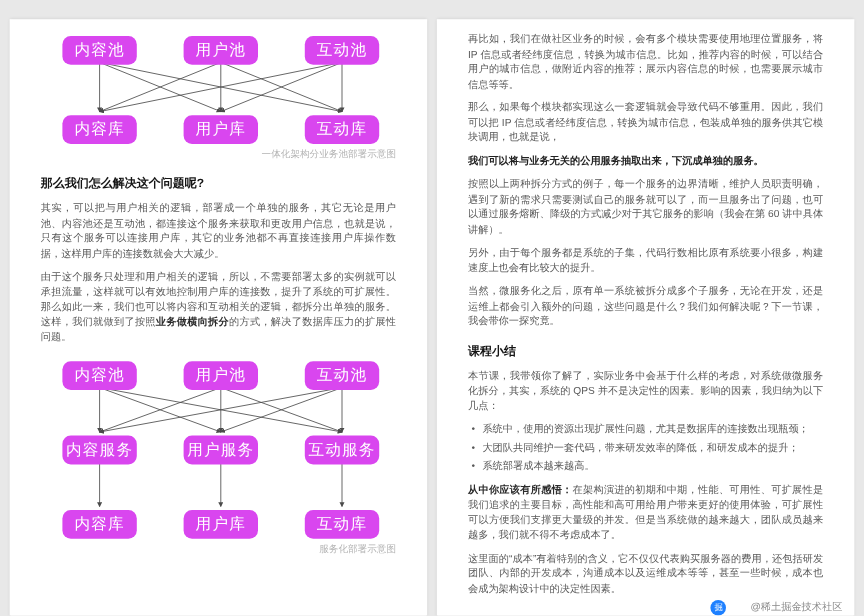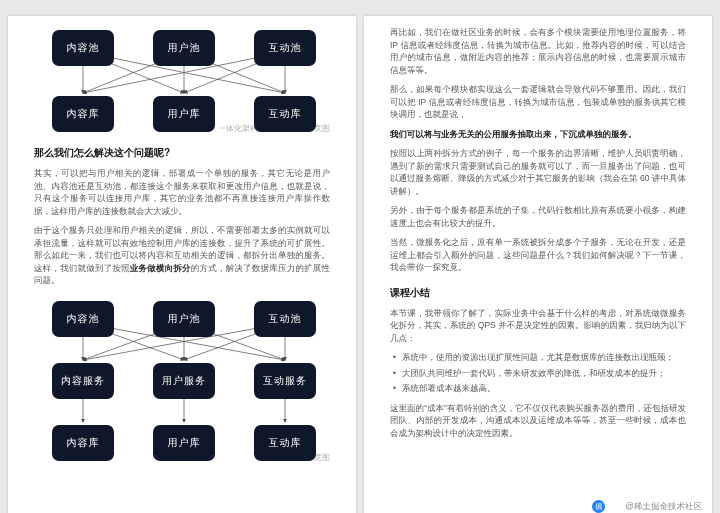--- a/index.html
+++ b/index.html
@@ -8,31 +8,31 @@
   .sheet{position:absolute;top:16px;width:348px;height:505px;background:#ffffff;box-shadow:0 0 3px rgba(0,0,0,.15)}
   #left-sheet{left:8px}
   #right-sheet{left:364px}
   .inner{padding:10px 26px;position:relative;height:100%}
   p{font-size:8.5px;line-height:12.5px;color:#595959;margin-bottom:7px;text-align:justify}
   h3{font-size:10px;color:#141414;margin:12px 0 7px;font-weight:bold}
   .caption{font-size:8px;color:#b3b3b3;text-align:right;margin:3px 0 8px}
   .diagram{position:relative;width:300px;margin:4px auto 0}
   .d1{height:90px}
   .d2{height:148px;margin-top:14px}
-  .node{position:absolute;width:62px;height:36px;border-radius:7px;background:#0f172a;color:#fff;font-size:10px;display:flex;align-items:center;justify-content:center;letter-spacing:1px}
+  .node{position:absolute;width:62px;height:24px;border-radius:7px;background:#d946ef;color:#fff;font-size:13px;display:flex;align-items:center;justify-content:center;letter-spacing:1px}
   .c1{left:18px}.c2{left:119px}.c3{left:220px}
   .r0{top:0}.r1d1{top:66px}
   .r1{top:62px}.r2{top:124px}
   svg.wires{position:absolute;left:0;top:0}
   .callout{font-weight:bold;color:#222}
   ul{list-style:none;margin:0 0 7px 2px}
   li{font-size:8.5px;line-height:12.5px;color:#595959;padding-left:10px;position:relative;text-align:justify;margin-bottom:3px}
   li::before{content:"•";position:absolute;left:1px;color:#595959}
   b{color:#2b2b2b}
-  .watermark{position:absolute;right:10px;bottom:8px;display:flex;align-items:center;gap:20px}
+  .watermark{position:absolute;right:10px;bottom:8px;display:flex;gap:20px}
   .wm-text{font-size:8.5px;color:#8a8a8a}
   .wm-logo{width:13px;height:13px;border-radius:50%;background:#1e80ff;color:#fff;font-size:7px;line-height:13px;display:flex;align-items:center;justify-content:center}
 </style>
 </head>
 <body>
 
 <div class="sheet" id="left-sheet">
   <div class="inner">
 
     <div class="diagram d1">
@@ -119,20 +119,21 @@
     <h3>课程小结</h3>
 
     <p>本节课，我带领你了解了，实际业务中会基于什么样的考虑，对系统做微服务化拆分，其实，系统的 QPS 并不是决定性的因素。影响的因素，我归纳为以下几点：</p>
 
     <ul>
       <li>系统中，使用的资源出现扩展性问题，尤其是数据库的连接数出现瓶颈；</li>
       <li>大团队共同维护一套代码，带来研发效率的降低，和研发成本的提升；</li>
       <li>系统部署成本越来越高。</li>
     </ul>
 
+    <p><b>从中你应该有所感悟：</b><span>在架构演进的初期和中期，性能、可用性、可扩展性是我们追求的主要目标，高性能和高可用给用户带来更好的使用体验，可扩展性可以方便我们支撑更大量级的并发。但是当系统做的越来越大，团队成员越来越多，我们就不得不考虑成本了。</span></p>
 
     <p>这里面的“成本”有着特别的含义，它不仅仅代表购买服务器的费用，还包括研发团队、内部的开发成本，沟通成本以及运维成本等等，甚至一些时候，成本也会成为架构设计中的决定性因素。</p>
 
     <div class="watermark">
       <span class="wm-logo">掘</span>
       <span class="wm-text">@稀土掘金技术社区</span>
     </div>
 
   </div>
 </div>

